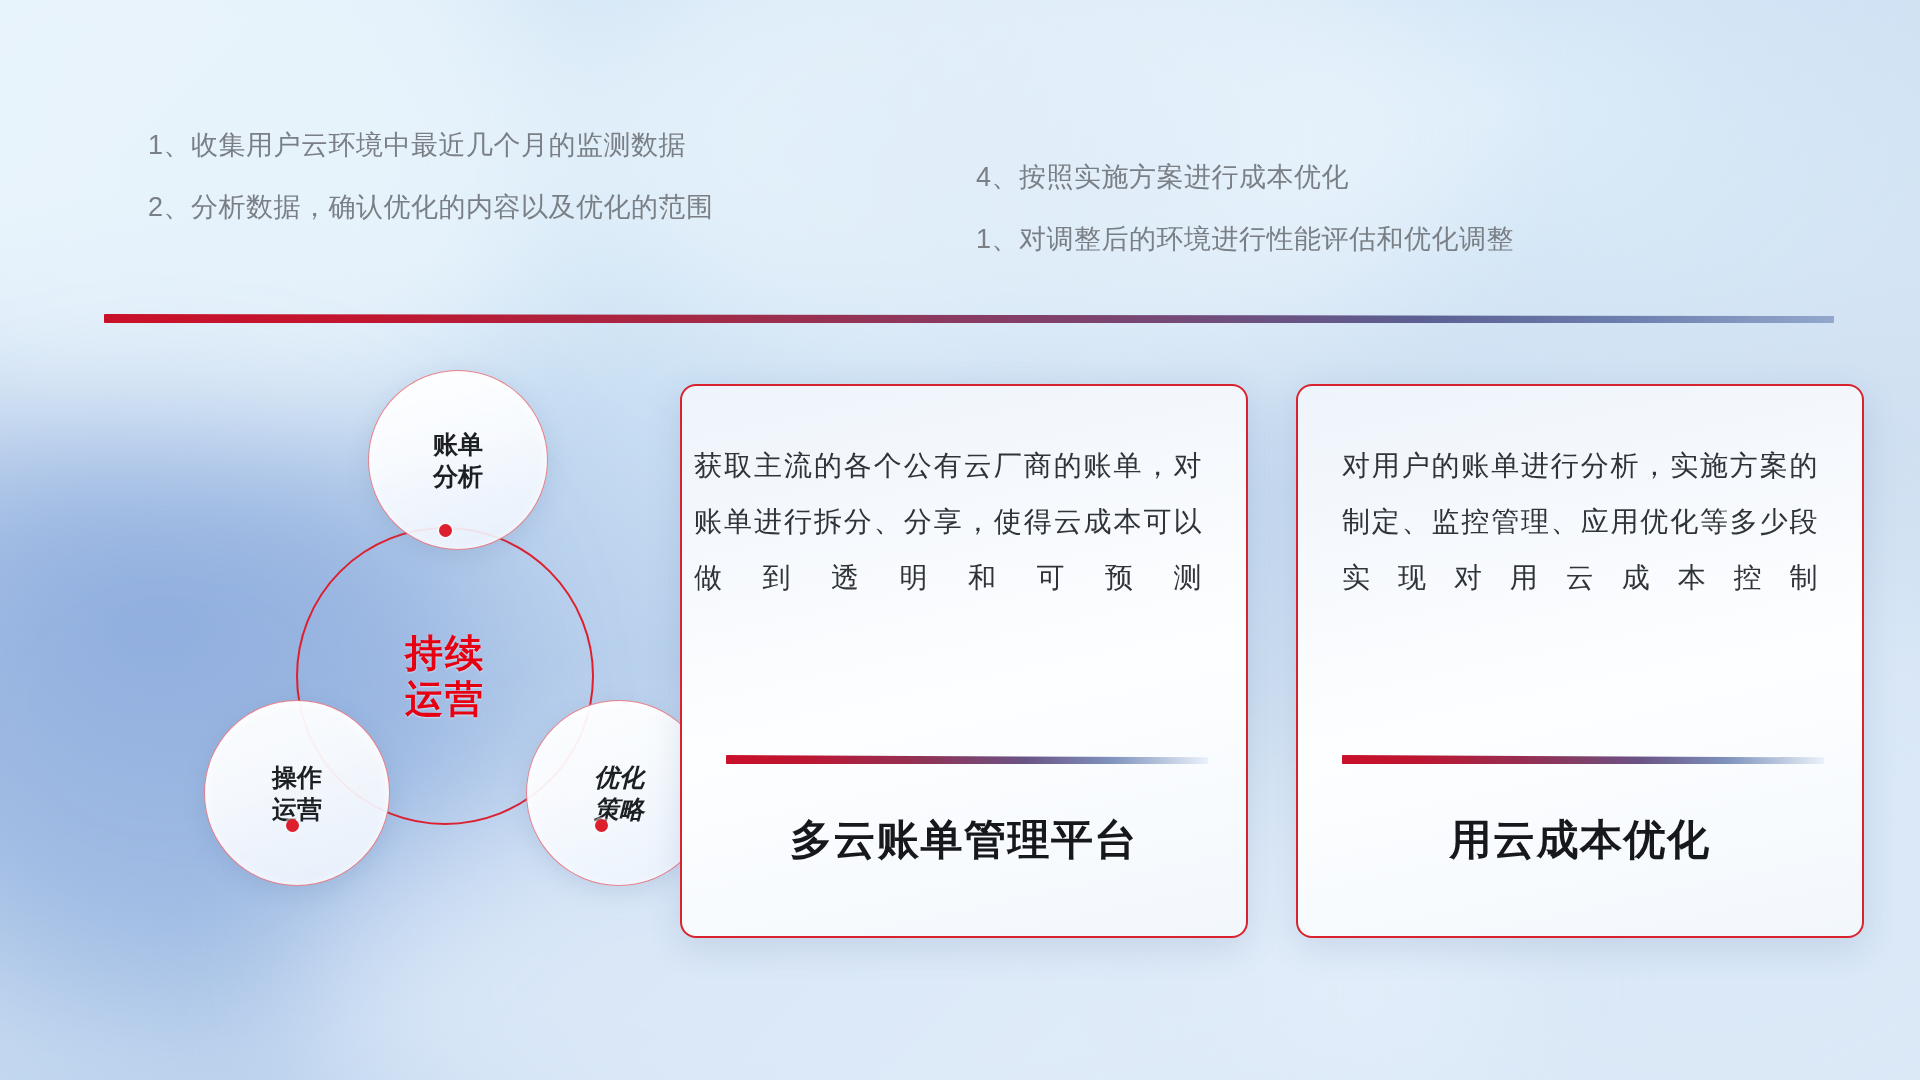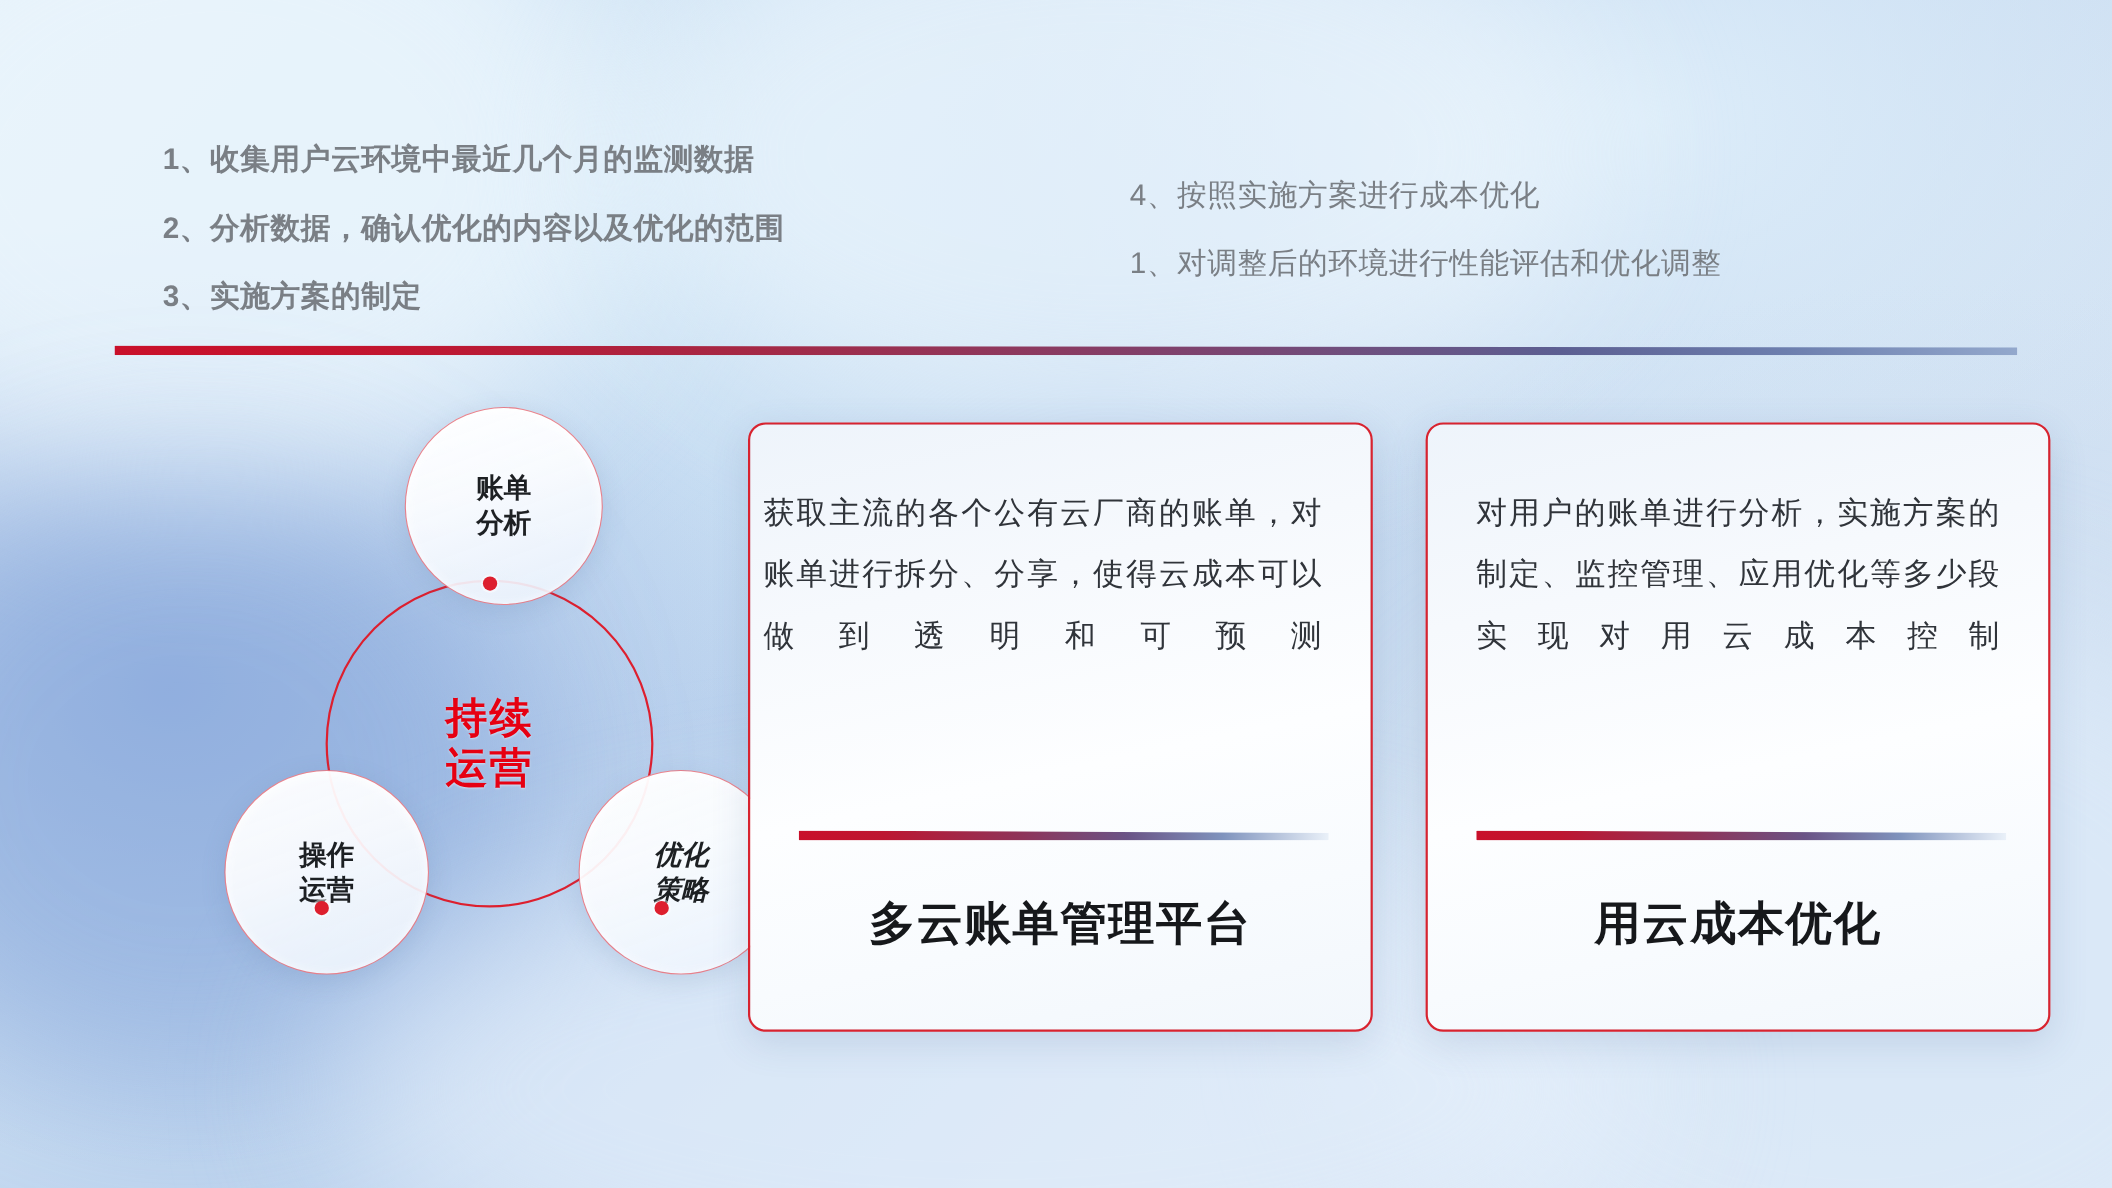--- a/index.html
+++ b/index.html
@@ -20,24 +20,24 @@
   .wash.w2 { left:-140px; top:430px; width:620px; height:560px; background:rgba(126,160,216,0.40); }
   .wash.w3 { right:-220px; top:540px; width:900px; height:700px; background:rgba(224,236,250,0.70); }
   .wash.w4 { left:560px; top:-120px; width:900px; height:520px; background:rgba(241,249,254,0.62); }
   .wash.w5 { left:300px; top:760px; width:1200px; height:460px; background:rgba(230,241,251,0.62); }
 
   .stage { position:absolute; inset:0; }
 
   
   .list-col { position:absolute; color:#7a7f85; font-size:27px; letter-spacing:0.5px; }
   .list-col .li { white-space:nowrap; line-height:1; }
-  .col-left  { left:148px; top:132px;font-weight:bold; }
+  .col-left  { left:148px; top:132px; }
   .col-left .li:nth-child(1){ margin-bottom:35px; }
   .col-left .li:nth-child(2){ margin-bottom:35px; }
-  .col-right { left:1027px; top:164px; }
+  .col-right { left:976px; top:164px; }
   .col-right .li:nth-child(1){ margin-bottom:35px; }
 
   
   .top-divider {
     position:absolute; left:104px; top:314px; width:1730px; height:9px;
     background:linear-gradient(90deg,#c9102a 0%,#c2152f 14%,#a42946 34%,#7b4470 58%,#5c5f92 76%,#6d7fae 88%,#93a8cc 100%);
     clip-path:polygon(0 0, 100% 22%, 100% 100%, 0 100%);
     border-radius:1px;
     box-shadow:0 1px 3px rgba(120,60,70,0.18);
   }
@@ -108,21 +108,20 @@
 <div class="wash w4"></div>
 <div class="wash w2"></div>
 <div class="wash w3"></div>
 <div class="wash w5"></div>
 
 <div class="stage">
 
   <div class="list-col col-left">
     <div class="li">1、收集用户云环境中最近几个月的监测数据</div>
     <div class="li">2、分析数据，确认优化的内容以及优化的范围</div>
-    <div class="li">3、实施方案的制定</div>
   </div>
 
   <div class="list-col col-right">
     <div class="li">4、按照实施方案进行成本优化</div>
     <div class="li">1、对调整后的环境进行性能评估和优化调整</div>
   </div>
 
   <div class="top-divider"></div>
 
   <div class="diagram">

